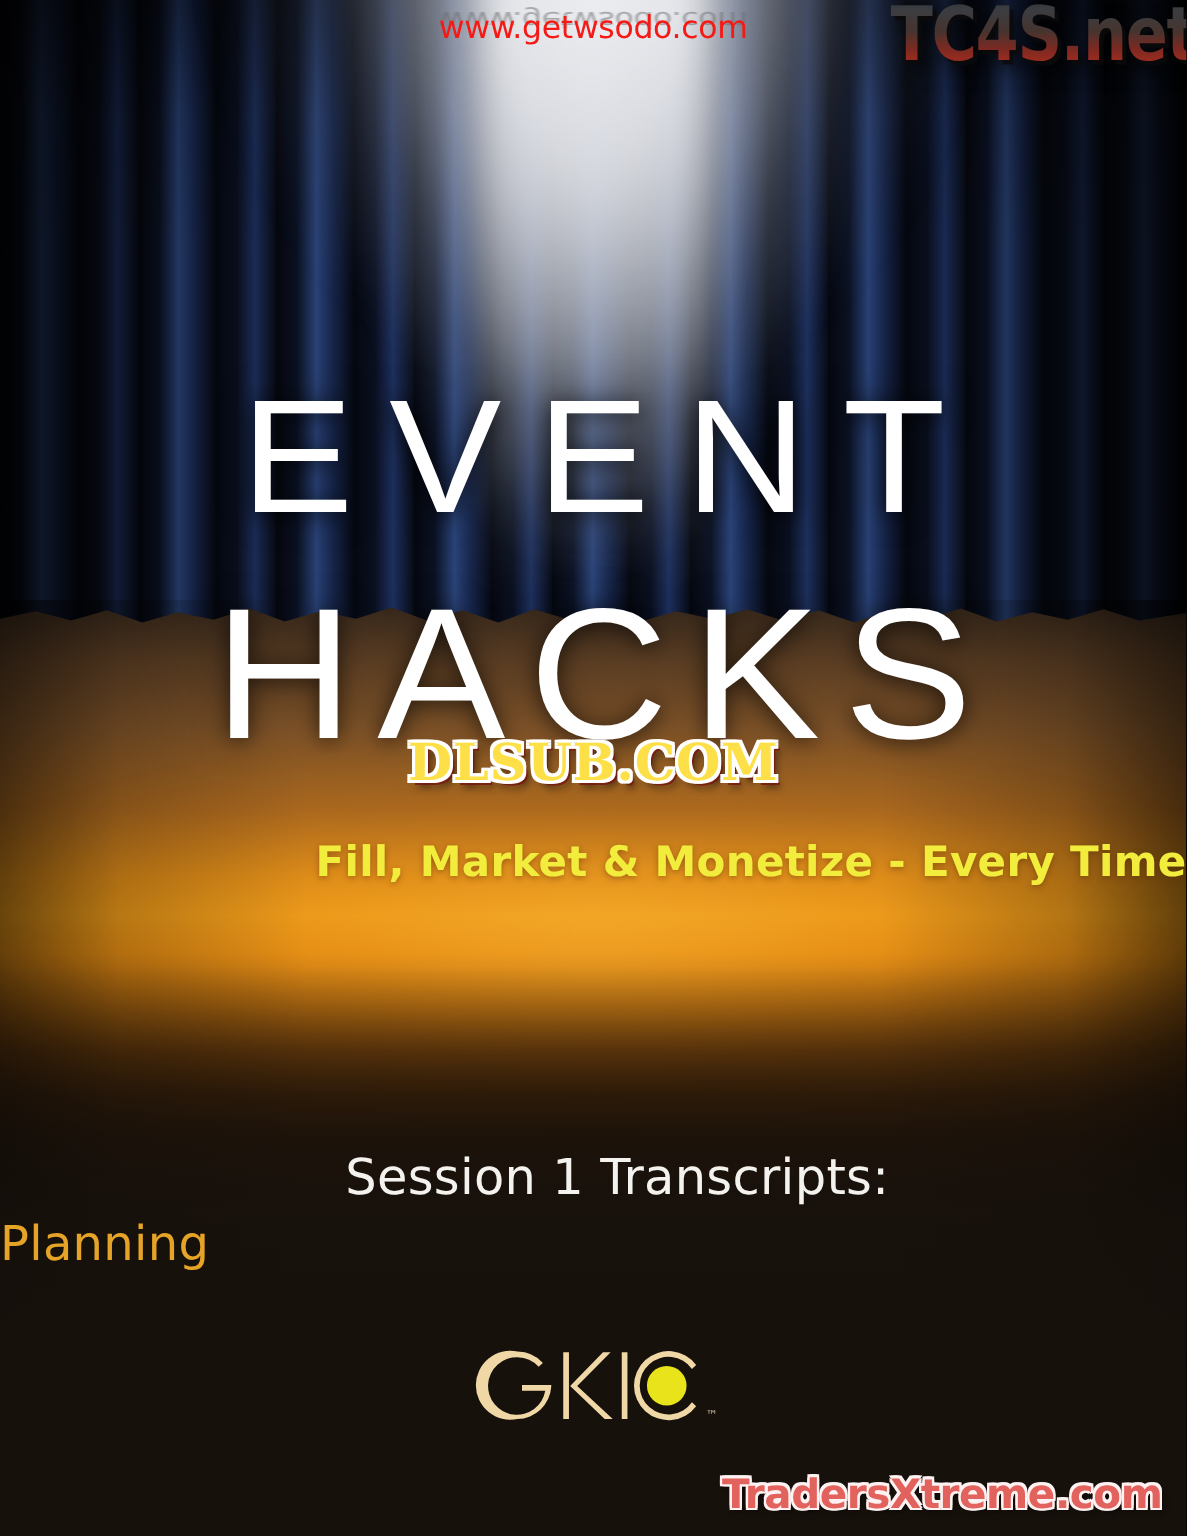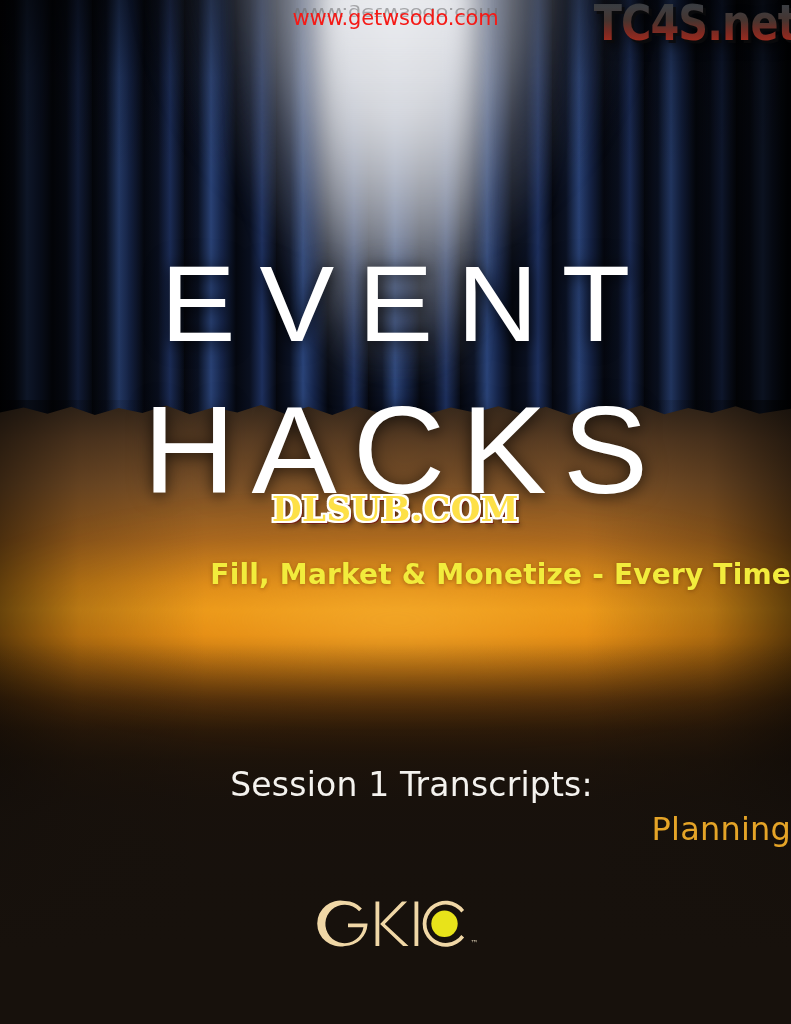--- a/index.html
+++ b/index.html
@@ -197,21 +197,21 @@
     text-align:center;
     color:#f4f2ee;
     font-size:33px;
     font-weight:400;
     letter-spacing:.2px;
     font-family:"DejaVu Sans", sans-serif;
     margin-left:16px;
   }
   .t-subject{
     position:absolute; left:0; top:810px; width:791px;
-    text-align:right;
+    text-align:left;
     color:#e5a427;
     font-size:32px;
     font-weight:400;
     letter-spacing:.2px;
     font-family:"DejaVu Sans", sans-serif;
   }
 
   
   .gkic{
     position:absolute;
@@ -345,14 +345,15 @@
       <circle cx="131" cy="30.8" r="13.2" fill="#e8e31a"></circle>
 
       <text x="157" y="53" font-family="DejaVu Sans, sans-serif" font-size="8" fill="#cfc2a8">™</text>
     </svg>
   </div>
 
   <div class="wm-getwsodo-ghost">www.getwsodo.com</div>
   <div class="wm-getwsodo">www.getwsodo.com</div>
   <div class="wm-tc4s">TC4S.net</div>
   <div class="wm-dlsub">DLSUB.COM</div>
+  <div class="wm-traders">TradersXtreme.com</div>
 
 </div>
 
 </body></html>

